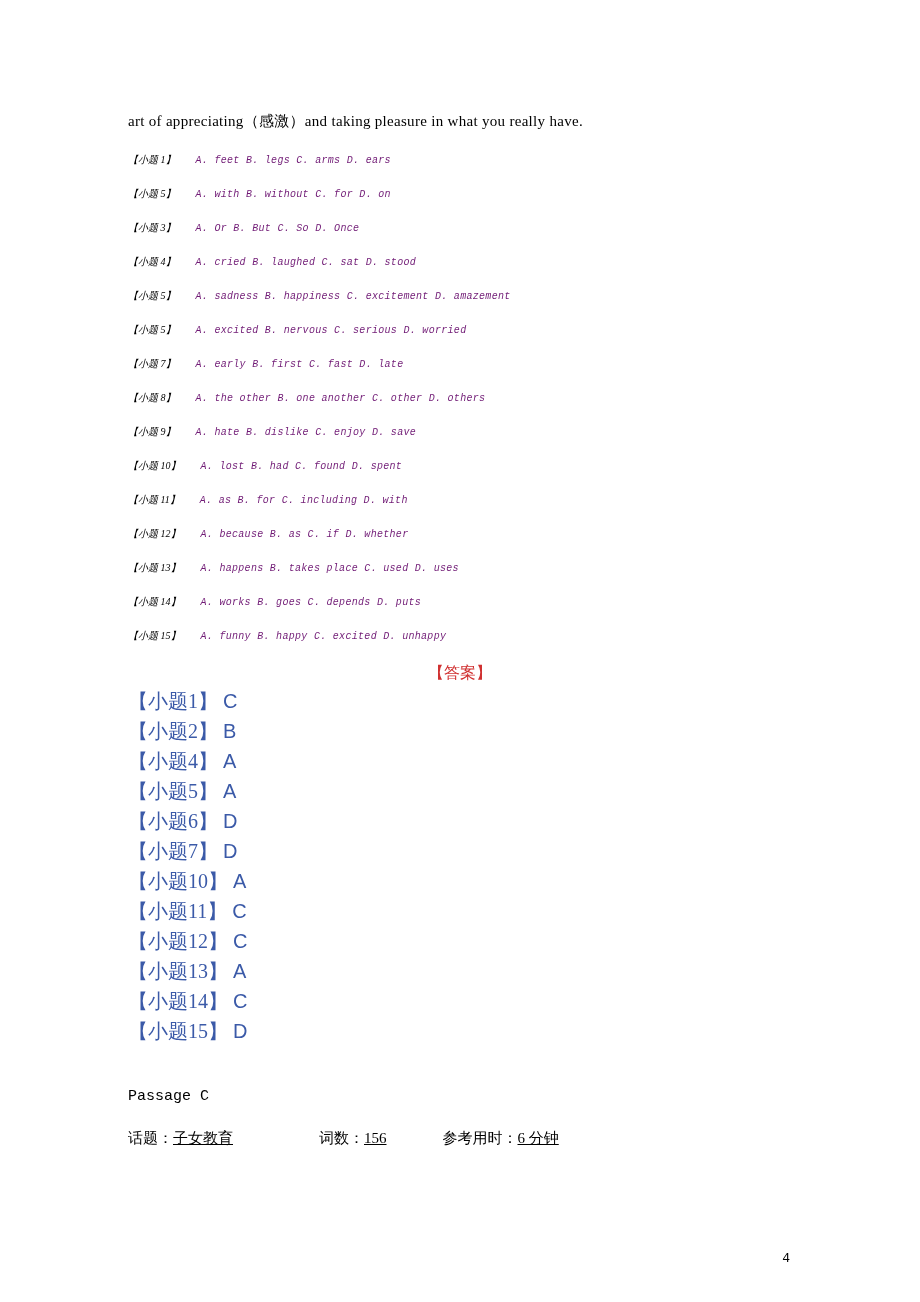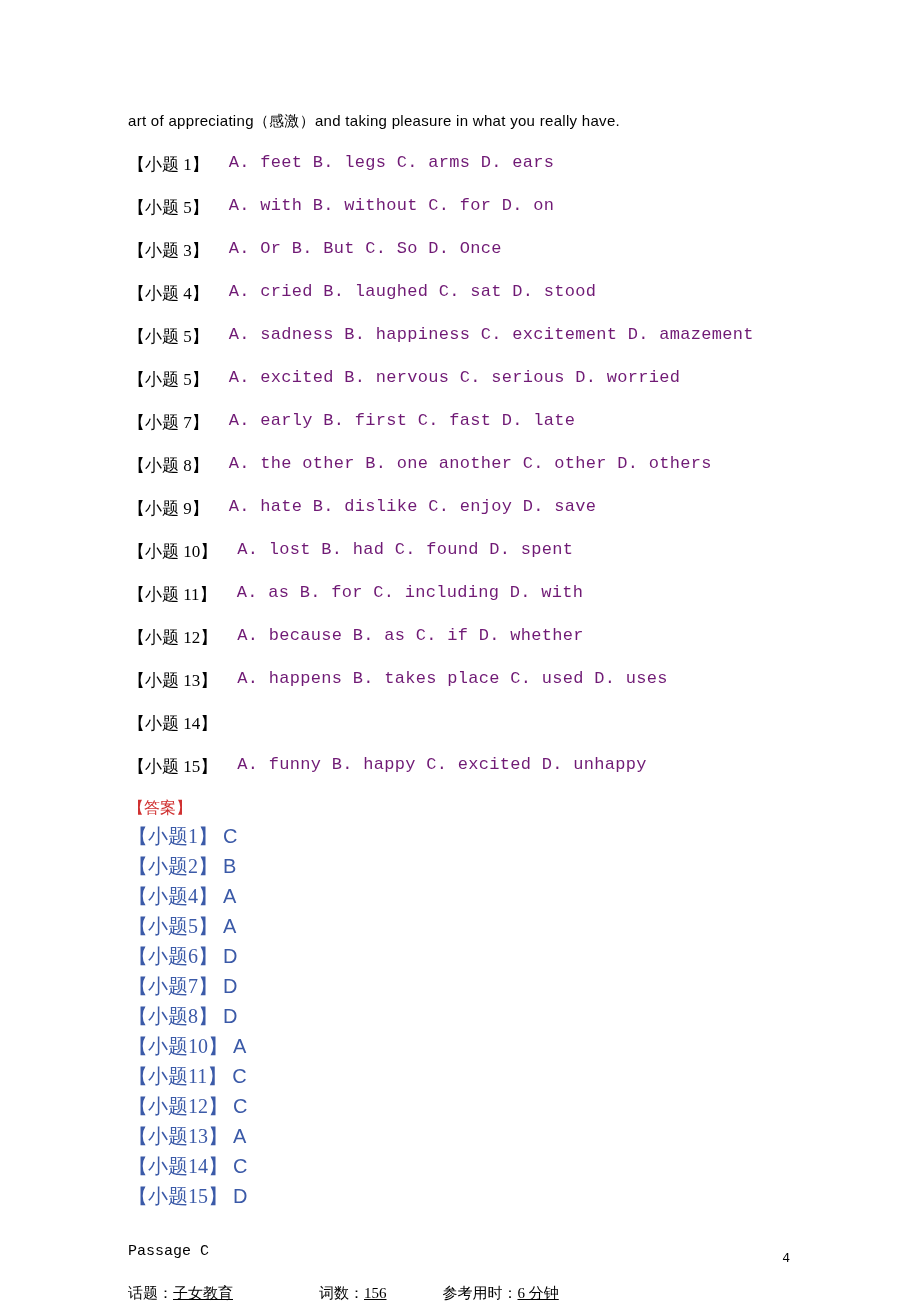--- a/index.html
+++ b/index.html
@@ -7,66 +7,68 @@
       width: 920px;
       height: 1302px;
       background: #ffffff;
       font-family: "SimSun", "宋体", serif;
       position: relative;
     }
     .content {
       padding: 112px 128px 40px 128px;
     }
     .intro {
-      font-family: Liberation Sans, sans-serif;
+      font-family: Liberation Serif, serif;
       font-size: 15px;
       color: #000;
       letter-spacing: 0.3px;
       margin-bottom: 22px;
       white-space: nowrap;
     }
     .question-row {
       display: flex;
-      align-items: flex-start;
+      align-items: center;
       margin-bottom: 20px;
-      font-size: 17px;
+      font-size: 10px;
+      font-style: italic;
     }
     .q-label {
       font-family: "SimSun", "宋体", serif;
       color: #000;
       margin-right: 20px;
       white-space: nowrap;
     }
     .q-options {
       font-family: "Courier New", monospace;
       color: #701a75;
       letter-spacing: 0.3px;
       white-space: nowrap;
     }
     .answers-header {
       font-family: Liberation Serif, serif;
       font-size: 16px;
       color: #d03030;
       margin-top: 10px;
       margin-bottom: 2px;
+      text-align: center;
     }
     .answer-line {
       font-family: "SimSun", "宋体", serif;
       font-size: 20px;
       color: #3b5aa8;
       line-height: 1.5;
     }
     .answer-line .letter {
       font-family: Arial, sans-serif;
     }
     .passage-title {
       font-family: "Courier New", monospace;
       font-size: 15px;
       color: #000;
-      margin-top: 32px;
+      margin-top: 42px;
       margin-bottom: 24px;
     }
     .meta-row {
       font-family: "SimSun", "宋体", serif;
       font-size: 15px;
       color: #000;
     }
     .meta-row .u { text-decoration: underline; }
     .meta-row .gap1 { display: inline-block; width: 86px; }
     .meta-row .gap2 { display: inline-block; width: 56px; }
@@ -133,36 +135,36 @@
       <div class="question-row">
         <span class="q-label">【小题 12】</span>
         <span class="q-options">A. because  B. as   C. if  D. whether</span>
       </div>
       <div class="question-row">
         <span class="q-label">【小题 13】</span>
         <span class="q-options">A. happens  B. takes place  C. used D. uses</span>
       </div>
       <div class="question-row">
         <span class="q-label">【小题 14】</span>
+        <span class="q-options">A. works   B. goes C. depends  D. puts</span>
       </div>
       <div class="question-row">
         <span class="q-label">【小题 15】</span>
         <span class="q-options">A. funny   B. happy   C. excited  D. unhappy</span>
       </div>
     </div>
 
   <div class="answers-header">【答案】</div>
   <div id="answers">
       <div class="answer-line"><span>【小题1】</span> <span class="letter">C</span></div>
       <div class="answer-line"><span>【小题2】</span> <span class="letter">B</span></div>
       <div class="answer-line"><span>【小题4】</span> <span class="letter">A</span></div>
       <div class="answer-line"><span>【小题5】</span> <span class="letter">A</span></div>
       <div class="answer-line"><span>【小题6】</span> <span class="letter">D</span></div>
       <div class="answer-line"><span>【小题7】</span> <span class="letter">D</span></div>
-      <div class="answer-line"><span>【小题8】</span> <span class="letter">D</span></div>
       <div class="answer-line"><span>【小题10】</span> <span class="letter">A</span></div>
       <div class="answer-line"><span>【小题11】</span> <span class="letter">C</span></div>
       <div class="answer-line"><span>【小题12】</span> <span class="letter">C</span></div>
       <div class="answer-line"><span>【小题13】</span> <span class="letter">A</span></div>
       <div class="answer-line"><span>【小题14】</span> <span class="letter">C</span></div>
       <div class="answer-line"><span>【小题15】</span> <span class="letter">D</span></div>
     </div>
 
   <div class="passage-title">Passage C</div>
 

